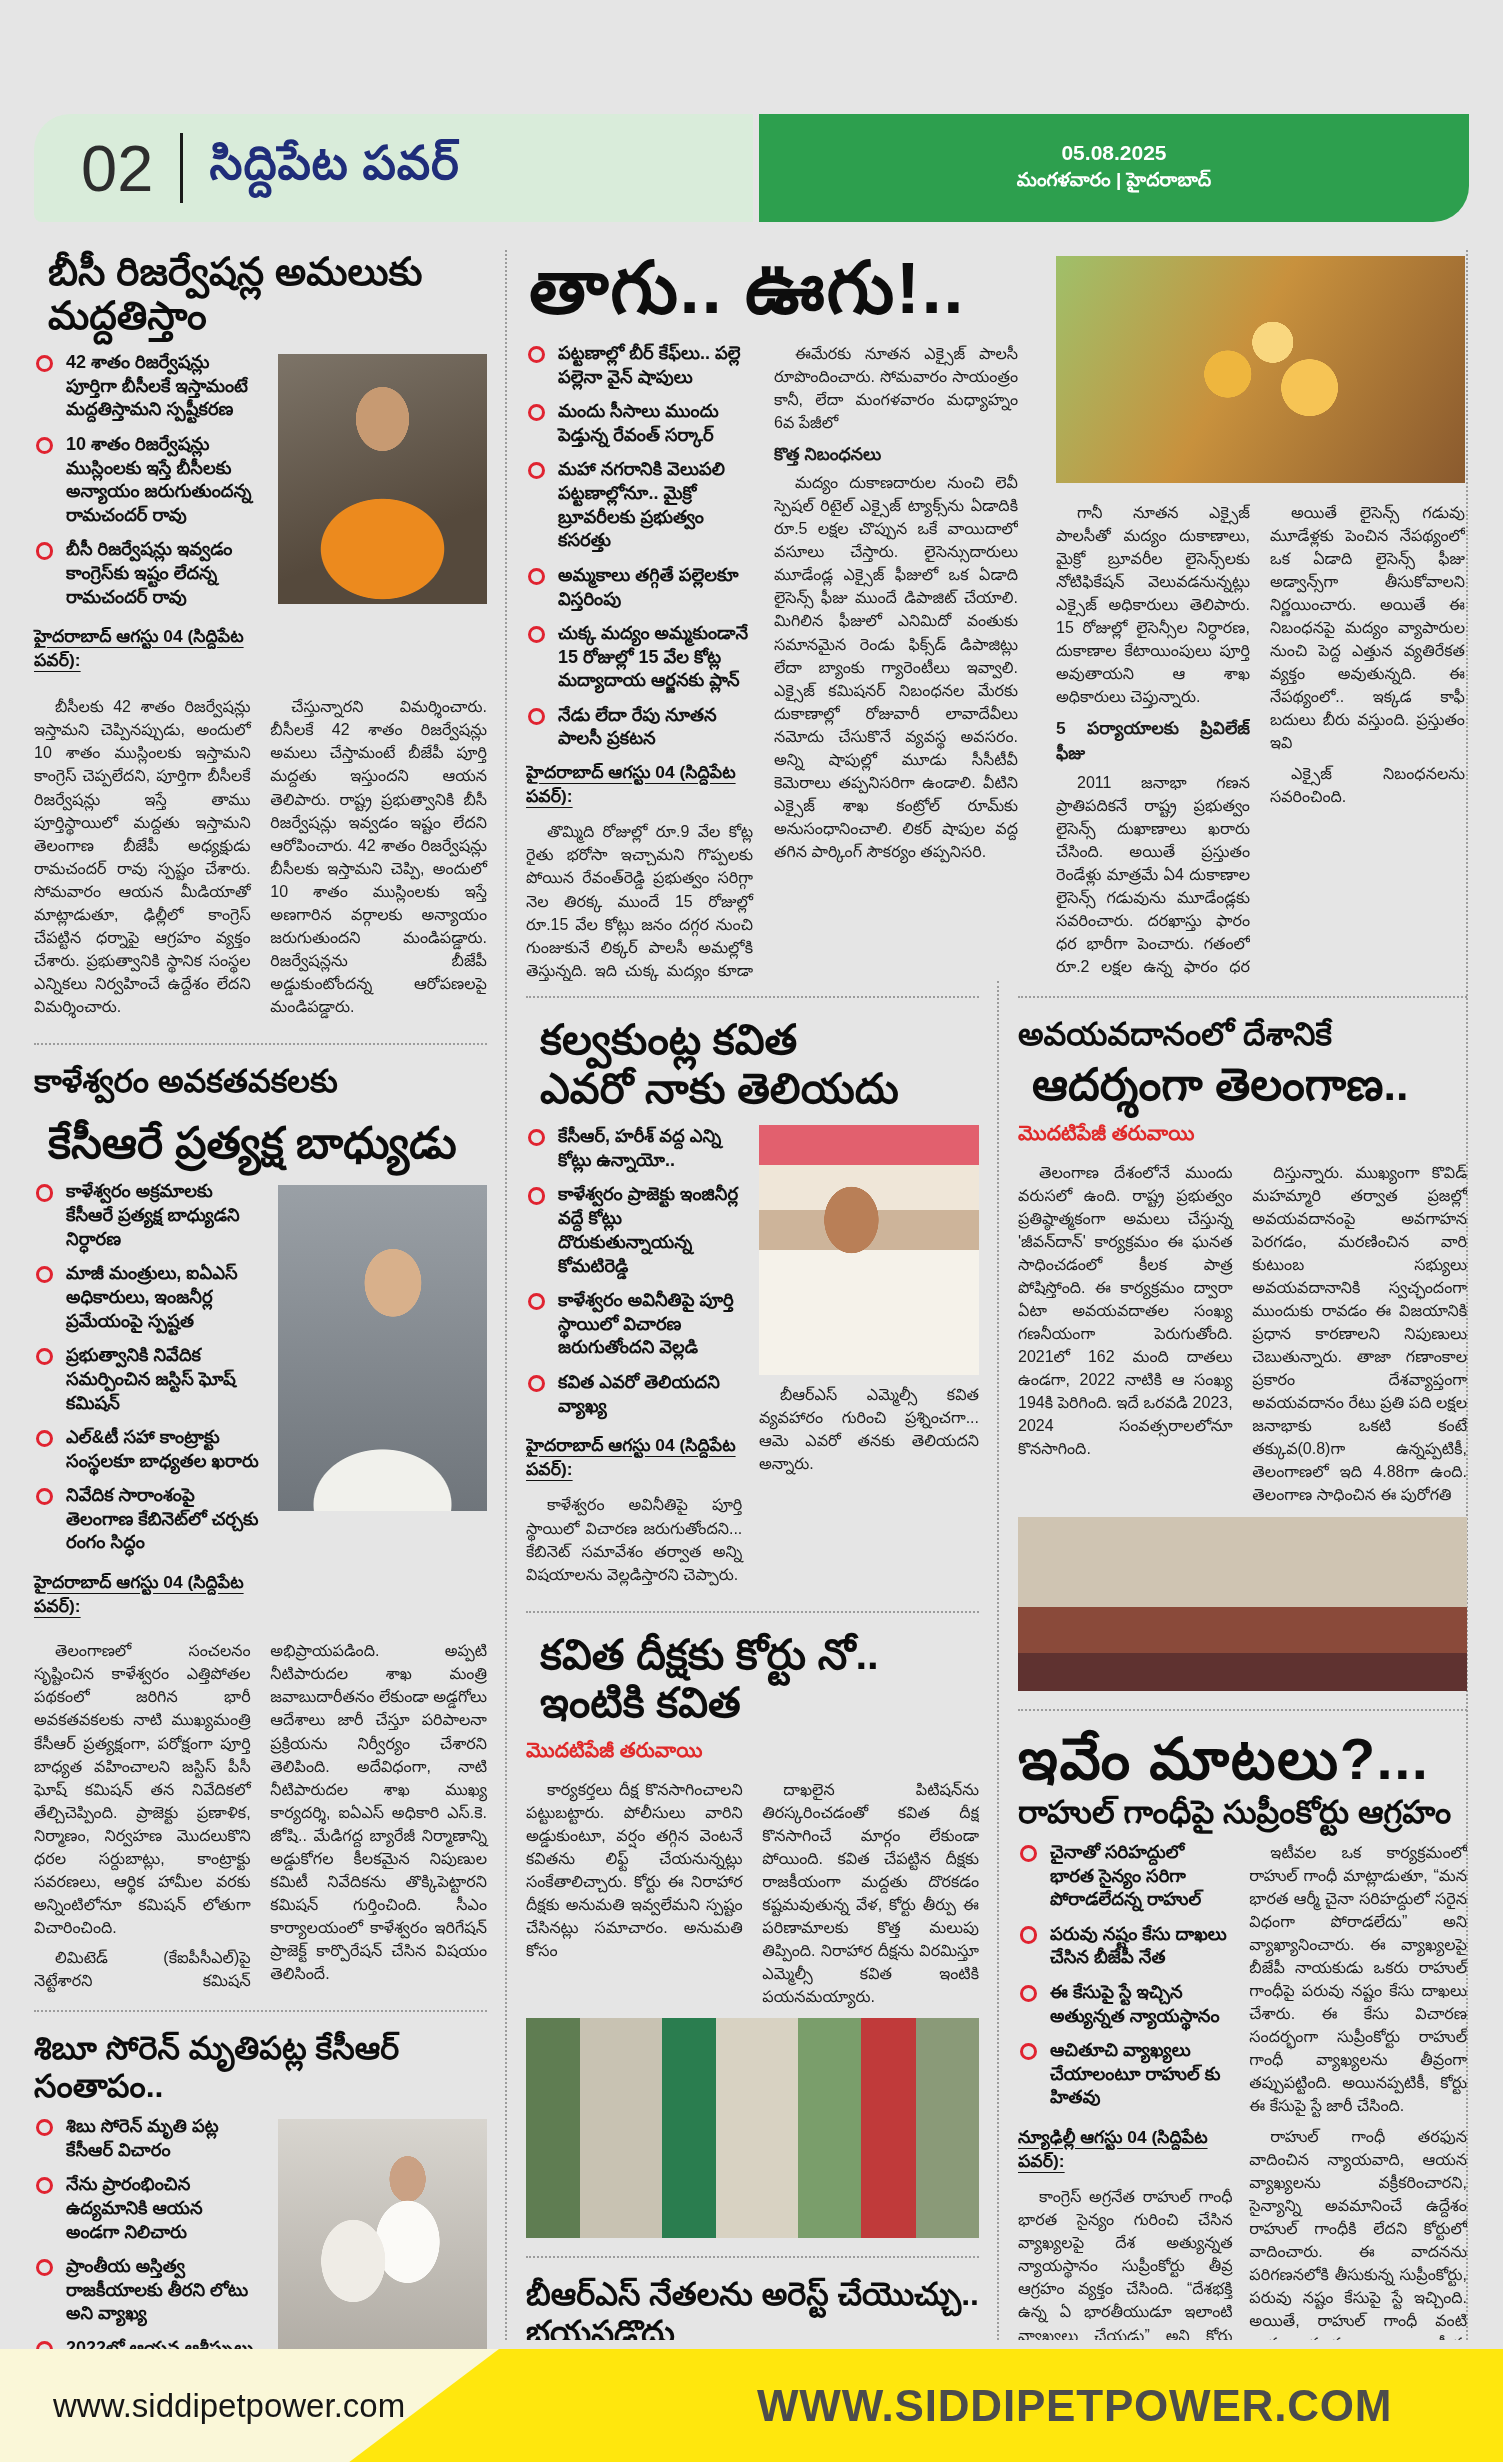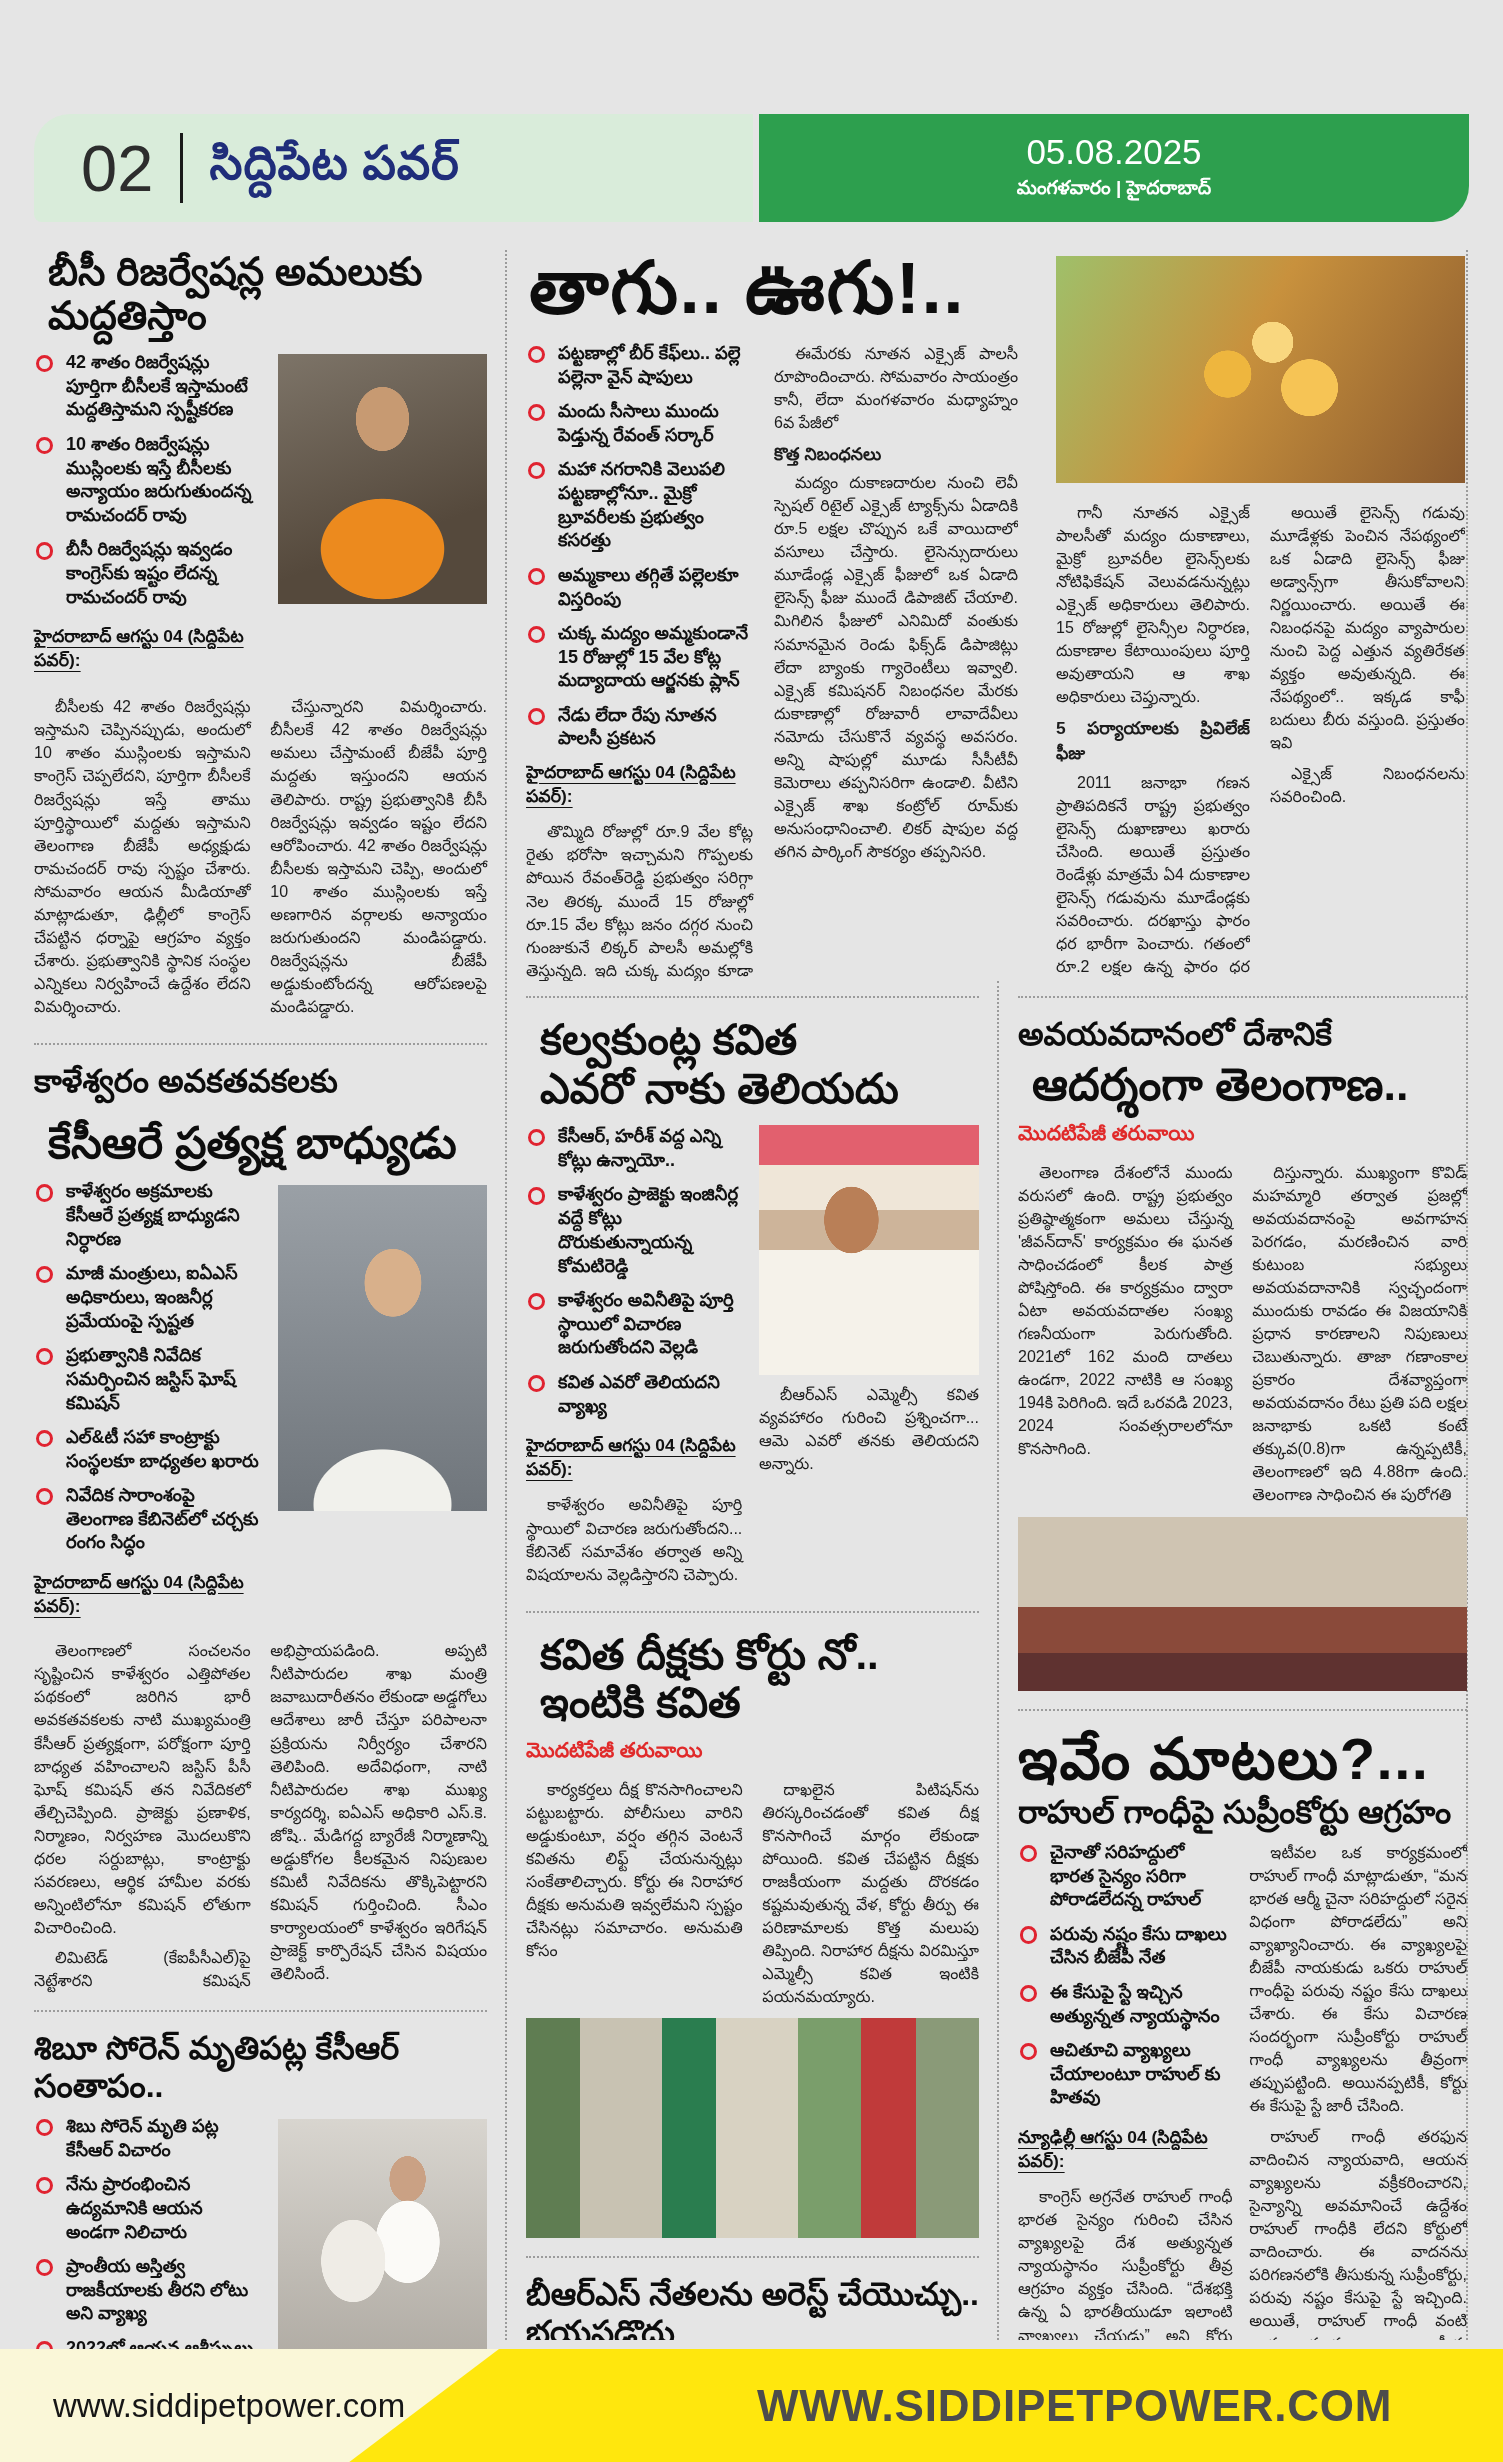--- a/index.html
+++ b/index.html
@@ -7,21 +7,21 @@
         font-family:"Liberation Sans","DejaVu Sans",sans-serif;color:#1a1a1a;}
   
   .hdr{position:absolute;top:114px;left:34px;right:34px;height:108px;}
   .hdr-left{position:absolute;left:0;top:0;width:719px;height:108px;background:#d9ecda;
             border-radius:36px 0 0 7.6px;display:flex;align-items:center;}
   .pagenum{font-size:65px;color:#2d2d2d;margin-left:47px;font-weight:400;line-height:1;}
   .vbar{width:2.3px;height:70px;background:#1a1a1a;margin:0 27px;}
   .masthead{font-size:47px;font-weight:800;color:#1f2d7a;letter-spacing:0.8px;}
   .hdr-right{position:absolute;left:725px;top:0;right:0;height:108px;background:#2d9f4e;
              border-radius:0 0 36px 0;display:flex;flex-direction:column;align-items:center;justify-content:center;color:#fff;}
-  .hdr-date{font-size:35px;font-weight:400;line-height:1.1;}
+  .hdr-date{font-size:21px;font-weight:700;line-height:1.1;}
   .hdr-day{font-size:19px;font-weight:700;margin-top:5px;}
   
   .content{position:absolute;top:250px;left:34px;width:1435px;height:2090px;}
   .vline{position:absolute;top:0;bottom:0;border-left:2.3px dotted #9b9b9b;}
   .col-left{position:absolute;left:0;top:0;width:453px;}
   .art-drink{position:absolute;left:492px;top:0;width:941px;height:731px;overflow:hidden;}
   .col-mid{position:absolute;left:492px;top:746px;width:453px;height:1344px;overflow:hidden;}
   .col-right{position:absolute;left:984px;top:746px;width:449px;height:1344px;overflow:hidden;}
   .hsep{border-top:2.3px dotted #9b9b9b;margin:18px 0;}
   

